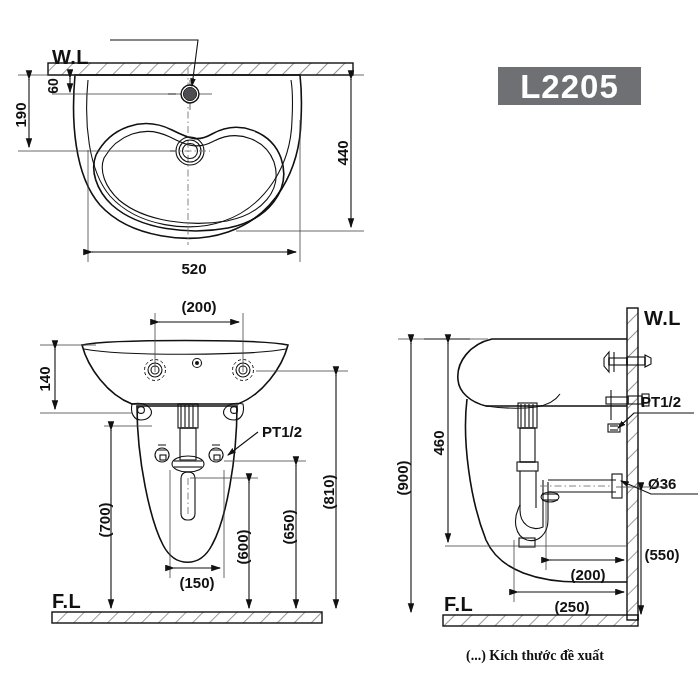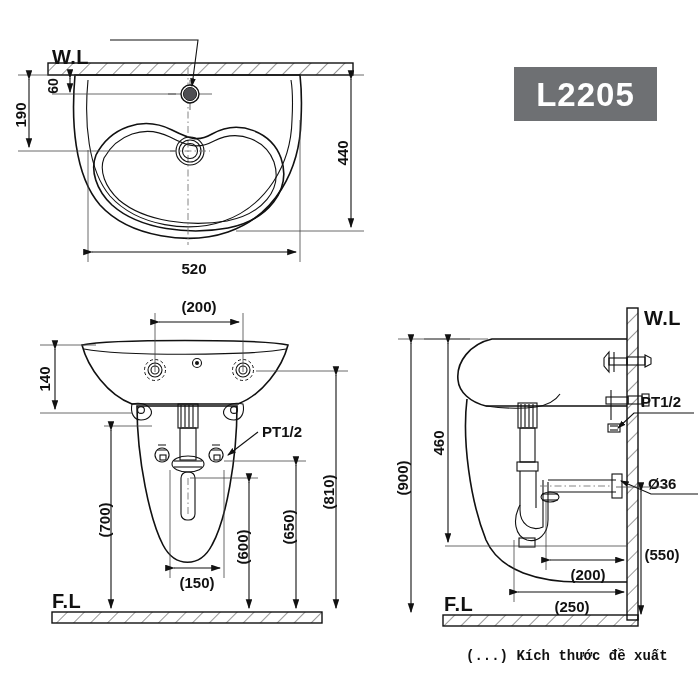--- a/index.html
+++ b/index.html
@@ -17,31 +17,31 @@
   .ext{stroke:#444;stroke-width:0.8;fill:none;}
   .center{stroke:#777;stroke-width:0.9;fill:none;stroke-dasharray:7 3 1.5 3;}
   .hatchline{stroke:#1a1a1a;stroke-width:0.9;}
 
   .txt{font-family:"Liberation Sans","DejaVu Sans",sans-serif;fill:#111;}
   .t-dim{font-size:15px;font-weight:700;}
   .t-dim-s{font-size:14px;font-weight:700;}
   .t-wl{font-size:20px;font-weight:700;letter-spacing:0.5px;}
 
   #model-badge{
-    position:absolute;left:514px;top:67px;width:143px;height:54px;
+    position:absolute;left:498px;top:67px;width:143px;height:38px;
     background:#6e7073;display:flex;align-items:center;justify-content:center;
   }
   #model-badge span{
     color:#ffffff;font-size:33px;font-weight:700;letter-spacing:1px;
     font-family:"Liberation Sans","DejaVu Sans",sans-serif;line-height:1;
   }
   #footnote{
     position:absolute;left:466px;top:648px;
     font-size:14px;font-weight:600;color:#111;white-space:nowrap;
-    font-family:Liberation Mono, monospace;
+    font-family:Liberation Serif, serif;
   }
 </style>
 </head>
 <body>
 
 <div id="root">
 
   <svg class="drawing" viewBox="0 0 700 700">
     <defs>
       <marker id="ah" markerWidth="9" markerHeight="9" refX="8" refY="3" orient="auto" markerUnits="strokeWidth">

